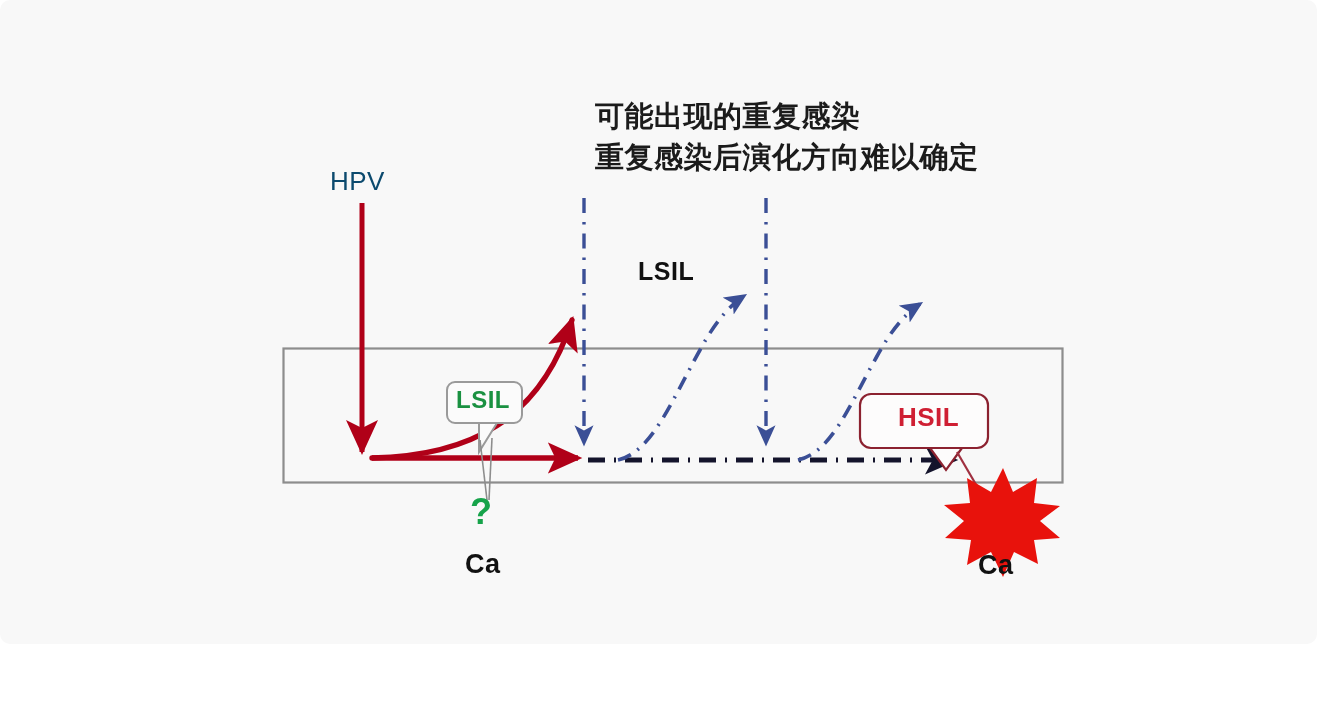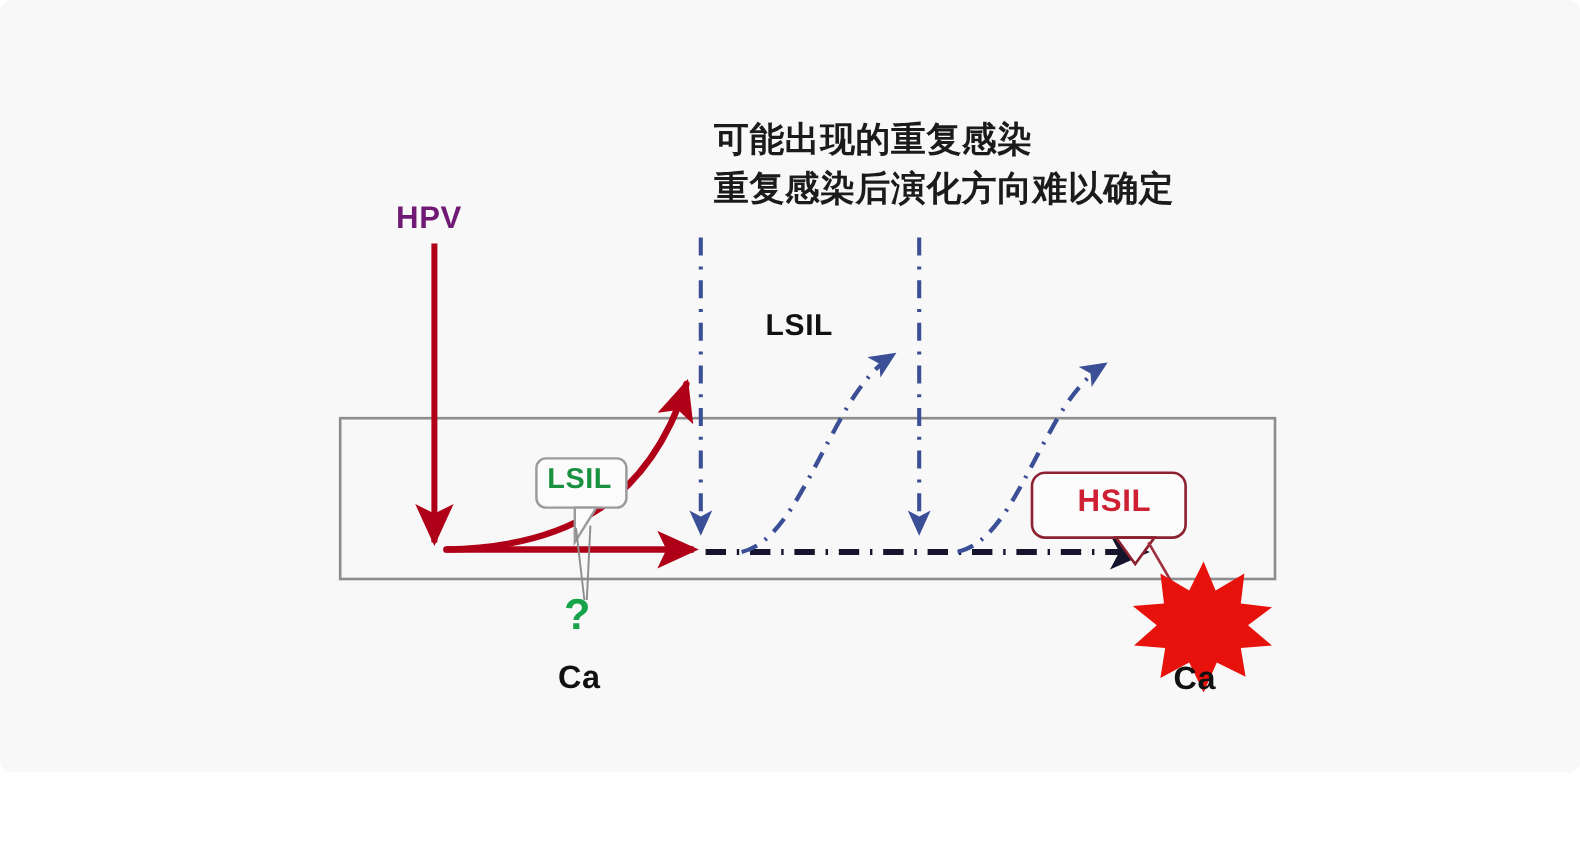--- a/index.html
+++ b/index.html
@@ -40,21 +40,21 @@
     font-size: 29px;
     font-weight: 700;
     color: #1b1b1b;
     letter-spacing: 0.5px;
     line-height: 1.42;
     font-family: "DejaVu Sans", "Liberation Sans", sans-serif;
   }
   #title-block div { white-space: pre; }
   #label-hpv {
     left: 330px; top: 168px;
-    font-size: 26px; font-weight: 700; color: #701a75;
+    font-size: 26px; font-weight: 400; color: #0c4a6e;
     letter-spacing: 0.5px;
   }
   #label-lsil-mid {
     left: 638px; top: 259px;
     font-size: 25px; font-weight: 700; color: #111111;
     letter-spacing: 0.5px;
   }
   #label-lsil-box {
     left: 456px; top: 388px;
     font-size: 24px; font-weight: 700; color: #1a9141;

